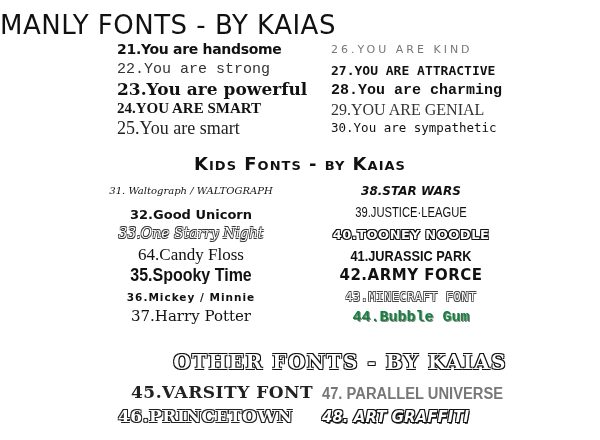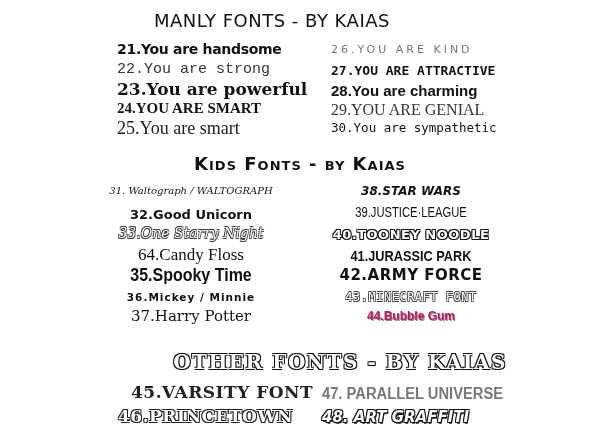--- a/index.html
+++ b/index.html
@@ -1,59 +1,59 @@
 <!DOCTYPE html>
 <html><head>
 <meta charset="utf-8">
 <style>
   html, body { margin:0; padding:0; background:#ffffff; }
   body { width:600px; height:440px; position:relative; overflow:hidden; color:#111; }
   .abs { position:absolute; white-space:nowrap; line-height:1; }
   .title { font-family:"DejaVu Sans", sans-serif; font-weight:400; color:#111; }
-  .t1 { left:0; width:544px; text-align:center; top:12px; font-size:18px; letter-spacing:0.5px; }
+  .t1 { left:0; width:544px; text-align:left; top:12px; font-size:26px; letter-spacing:0.5px; }
   .t2 { left:0; width:600px; text-align:center; top:155px; font-size:18px; font-variant:small-caps; font-weight:bold; letter-spacing:1px; }
   .t3 { left:0; width:600px; text-align:center; top:352px; font-size:20px; font-weight:bold; color:#fff;
         font-family:"DejaVu Serif", serif; letter-spacing:1.5px;
         text-shadow:-1px -1px 0 #111,1px -1px 0 #111,-1px 1px 0 #111,1px 1px 0 #111;margin-left:40px; }
 
   .col-l { left:117px; }
   .col-r { left:331px; }
   .ctr-l { left:80px; width:222px; text-align:center; }
   .ctr-r { left:300px; width:222px; text-align:center; }
 
   
   .f21 { top:42px; font-family:"DejaVu Sans", sans-serif; font-weight:900; font-size:14px; letter-spacing:-0.3px; }
   .f22 { top:62px; font-family:"Liberation Mono", monospace; font-size:15px; color:#333; }
   .f23 { top:81px; font-family:"DejaVu Serif", serif; font-weight:bold; font-size:17px; }
   .f24 { top:101px; font-family:"Liberation Serif", serif; font-weight:bold; font-size:15px; }
   .f25 { top:119px; font-family:"Liberation Serif", serif; font-size:18px; color:#222; }
   .f26 { top:44px; font-family:"DejaVu Sans", sans-serif; font-size:11px; color:#777; letter-spacing:3px; }
   .f27 { top:64px; font-family:"DejaVu Sans Mono", monospace; font-weight:bold; font-size:13px; }
-  .f28 { top:83px; font-family:Liberation Sans, sans-serif; font-weight:bold; font-size:15px; }
+  .f28 { top:83px; font-family:Liberation Mono, monospace; font-weight:bold; font-size:15px; }
   .f29 { top:102px; font-family:"Liberation Serif", serif; font-size:16px; color:#333; }
   .f30 { top:122px; font-family:"DejaVu Sans Mono", monospace; font-size:12.5px; }
 
   
   .f31 { top:186px; font-family:"DejaVu Serif", serif; font-size:10px; font-style:italic; }
   .f32 { top:208px; font-family:"DejaVu Sans", sans-serif; font-weight:bold; font-size:13px; }
   .f33 { top:226px; font-family:"DejaVu Serif", serif; font-style:italic; font-size:14px; color:#fff;
          text-shadow:-0.6px -0.6px 0 #333,0.6px -0.6px 0 #333,-0.6px 0.6px 0 #333,0.6px 0.6px 0 #333; }
   .f34 { top:246px; font-family:"Liberation Serif", serif; font-size:17px; }
   .f35 { top:267px; font-family:"Liberation Sans", sans-serif; font-weight:bold; font-size:16px; transform:scaleY(1.1); }
   .f36 { top:292px; font-family:"DejaVu Sans", sans-serif; font-weight:bold; font-size:10.5px; letter-spacing:1px; }
   .f37 { top:309px; font-family:"DejaVu Serif", serif; font-size:15px; }
   .f38 { top:185px; font-family:"DejaVu Sans", sans-serif; font-weight:bold; font-style:italic; font-size:12px; }
   .f39 { top:205px; font-family:"Liberation Sans", sans-serif; font-size:14px; transform:scaleX(0.8); }
   .f40 { top:228px; font-family:"DejaVu Sans", sans-serif; font-weight:bold; font-size:13px; color:#fff; letter-spacing:0.5px;
          text-shadow:-1px -1px 0 #111,1px -1px 0 #111,-1px 1px 0 #111,1px 1px 0 #111; }
   .f41 { top:248px; font-family:"Liberation Sans", sans-serif; font-weight:bold; font-size:15px; transform:scaleX(0.85); }
   .f42 { top:268px; font-family:"DejaVu Sans", sans-serif; font-weight:bold; font-size:15px; letter-spacing:0.5px; }
   .f43 { top:291px; font-family:"DejaVu Sans Mono", monospace; font-size:12px; color:#fff; letter-spacing:0.5px;
          text-shadow:-0.7px -0.7px 0 #444,0.7px -0.7px 0 #444,-0.7px 0.7px 0 #444,0.7px 0.7px 0 #444; }
-  .f44 { top:310px; font-family:Liberation Sans, sans-serif; font-weight:bold; font-size:12px; color:#be185d;
+  .f44 { top:310px; font-family:Liberation Mono, monospace; font-weight:bold; font-size:15px; color:#15803d;
          text-shadow:1px 1px 0 #888; }
 
   
   .f45 { top:384px; left:118px; font-family:"DejaVu Serif", serif; font-weight:bold; font-size:17px; color:#222; letter-spacing:0.5px;margin-left:13px; }
   .f46 { top:408px; left:118px; font-family:"DejaVu Serif", serif; font-weight:bold; font-size:17px; color:#fff; letter-spacing:0.5px;
          text-shadow:-1px -1px 0 #222,1px -1px 0 #222,-1px 1px 0 #222,1px 1px 0 #222; }
   .f47 { top:386px; left:322px; font-family:"Liberation Sans", sans-serif; font-weight:bold; font-size:16px; color:#777; transform:scaleX(0.92); transform-origin:left; }
   .f48 { top:410px; left:322px; font-family:"DejaVu Sans", sans-serif; font-weight:bold; font-size:15px; color:#fff; font-style:italic;
          text-shadow:-1px -1px 0 #111,1px -1px 0 #111,-1px 1px 0 #111,1px 1px 0 #111, 1px 2px 0 #555; }
 </style>

